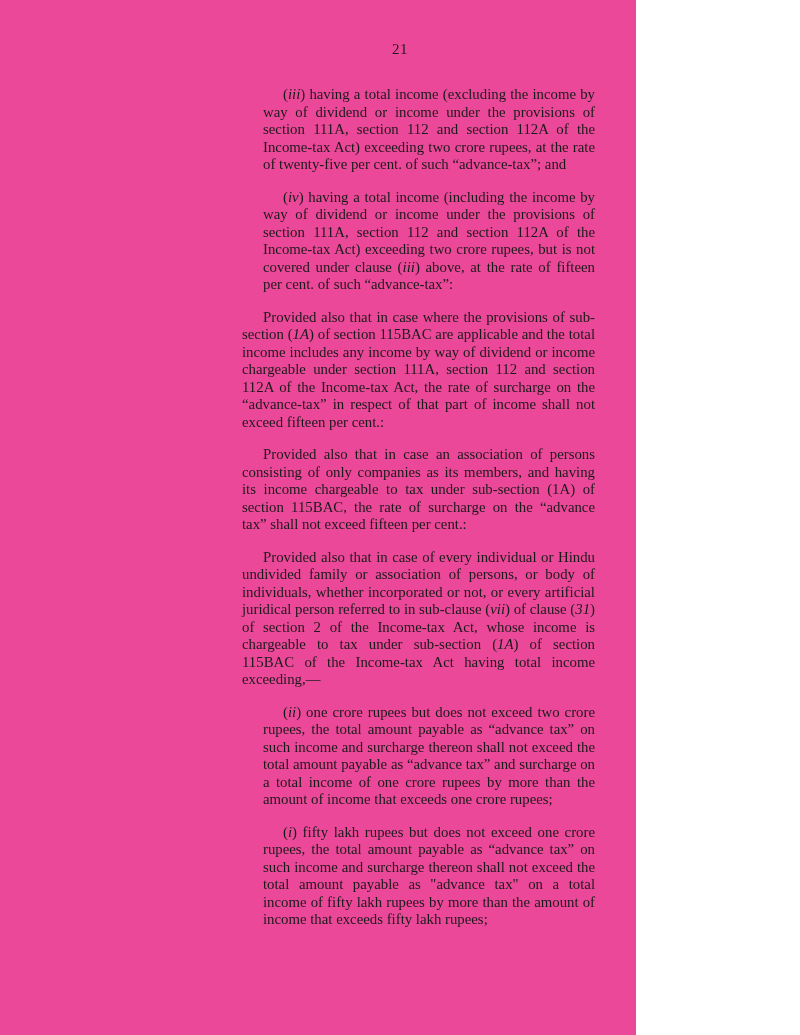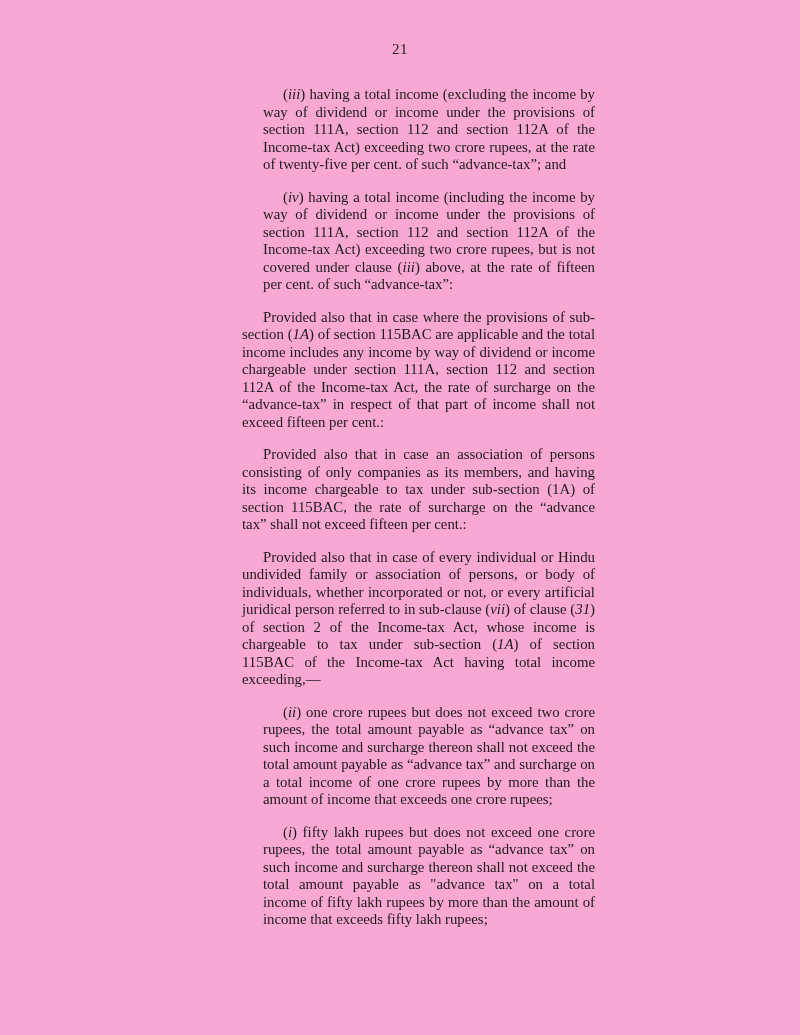--- a/index.html
+++ b/index.html
@@ -2,23 +2,23 @@
 <html><head>
 <meta charset="utf-8">
 <style>
   html, body {
     margin: 0;
     padding: 0;
     background: #ffffff;
   }
   .page {
     position: relative;
-    width: 800px;
+    width: 636px;
     height: 1035px;
-    background: #f9a8d4;
+    background: #ec4899;
     overflow: hidden;
     font-family: "Liberation Serif", "DejaVu Serif", serif;
     color: #1a1a1a;
   }
   .page-number {
     position: absolute;
     top: 41px;
     left: 0;
     width: 800px;
     text-align: center;

